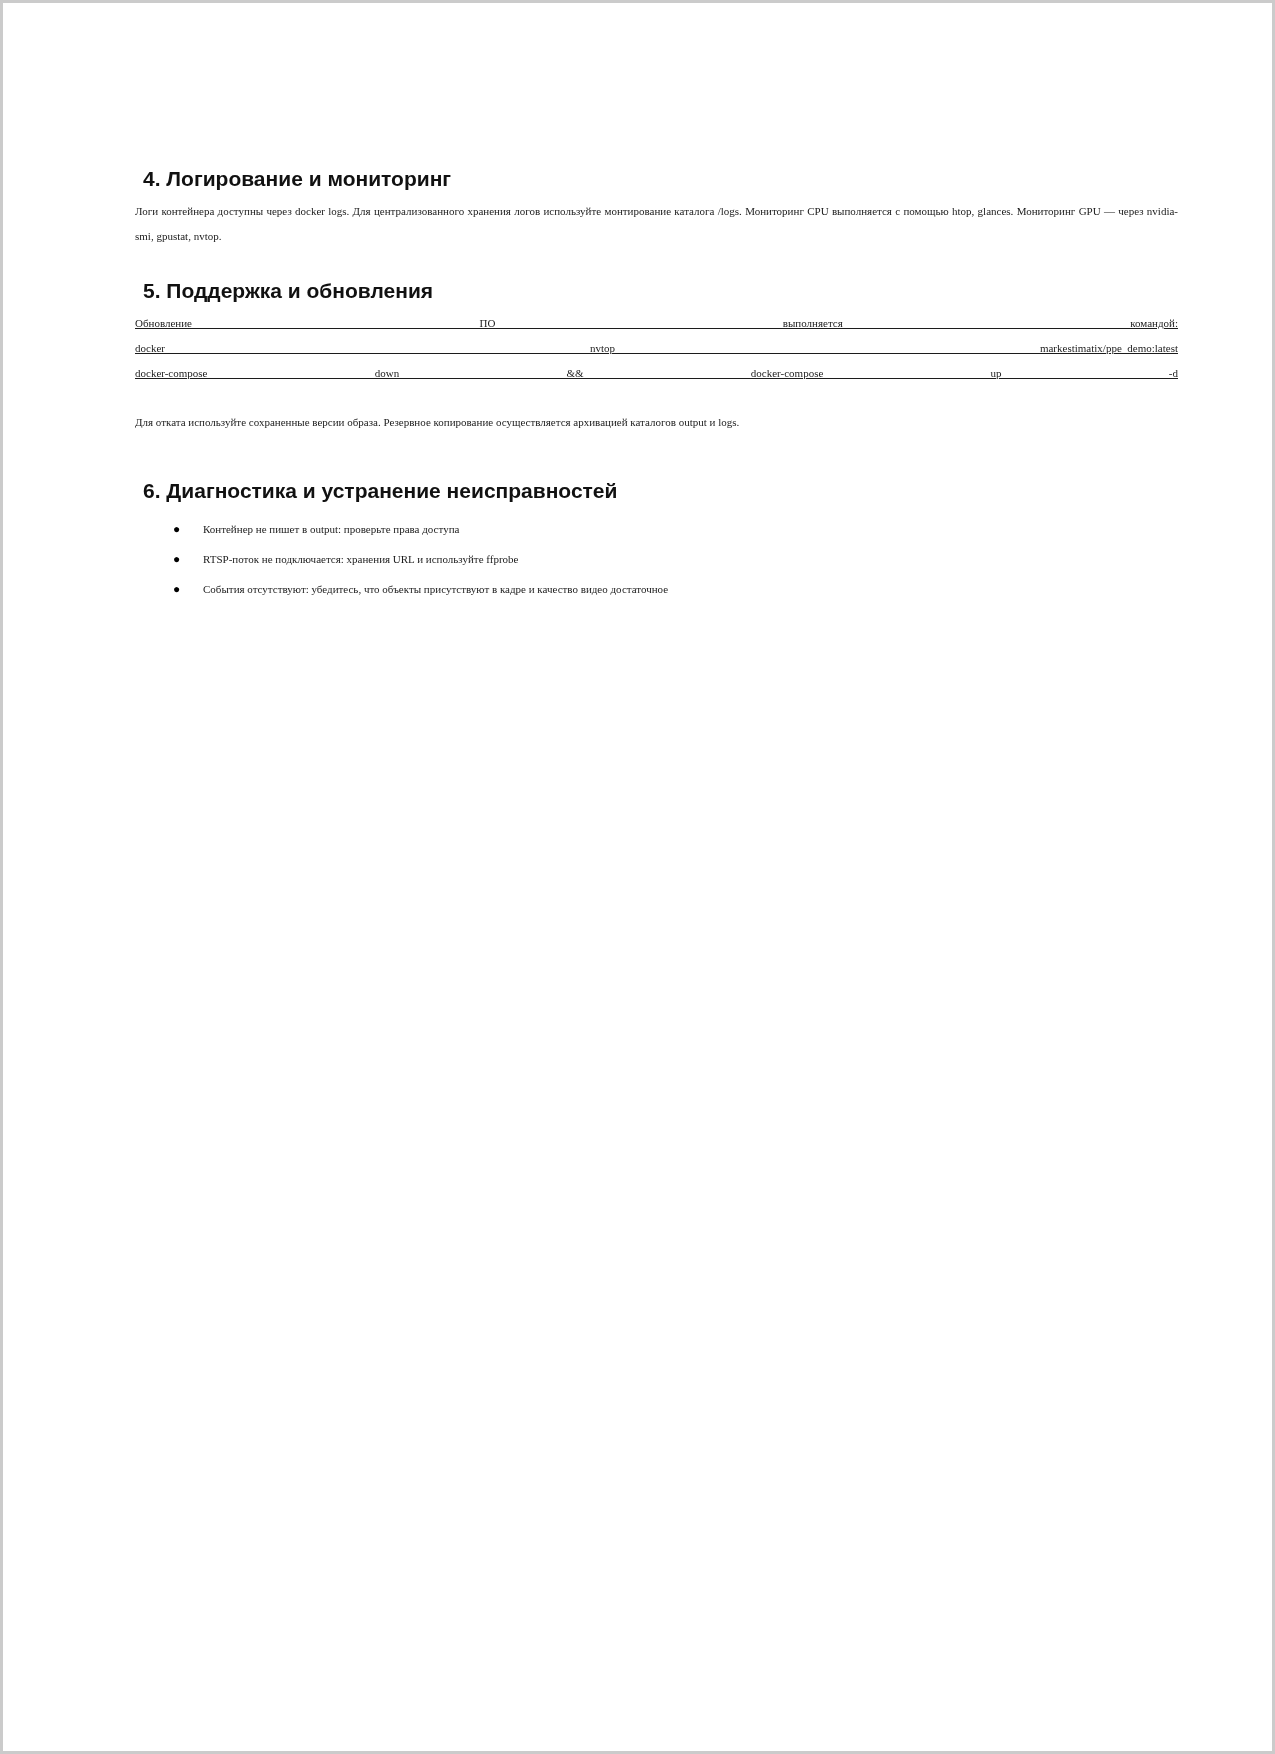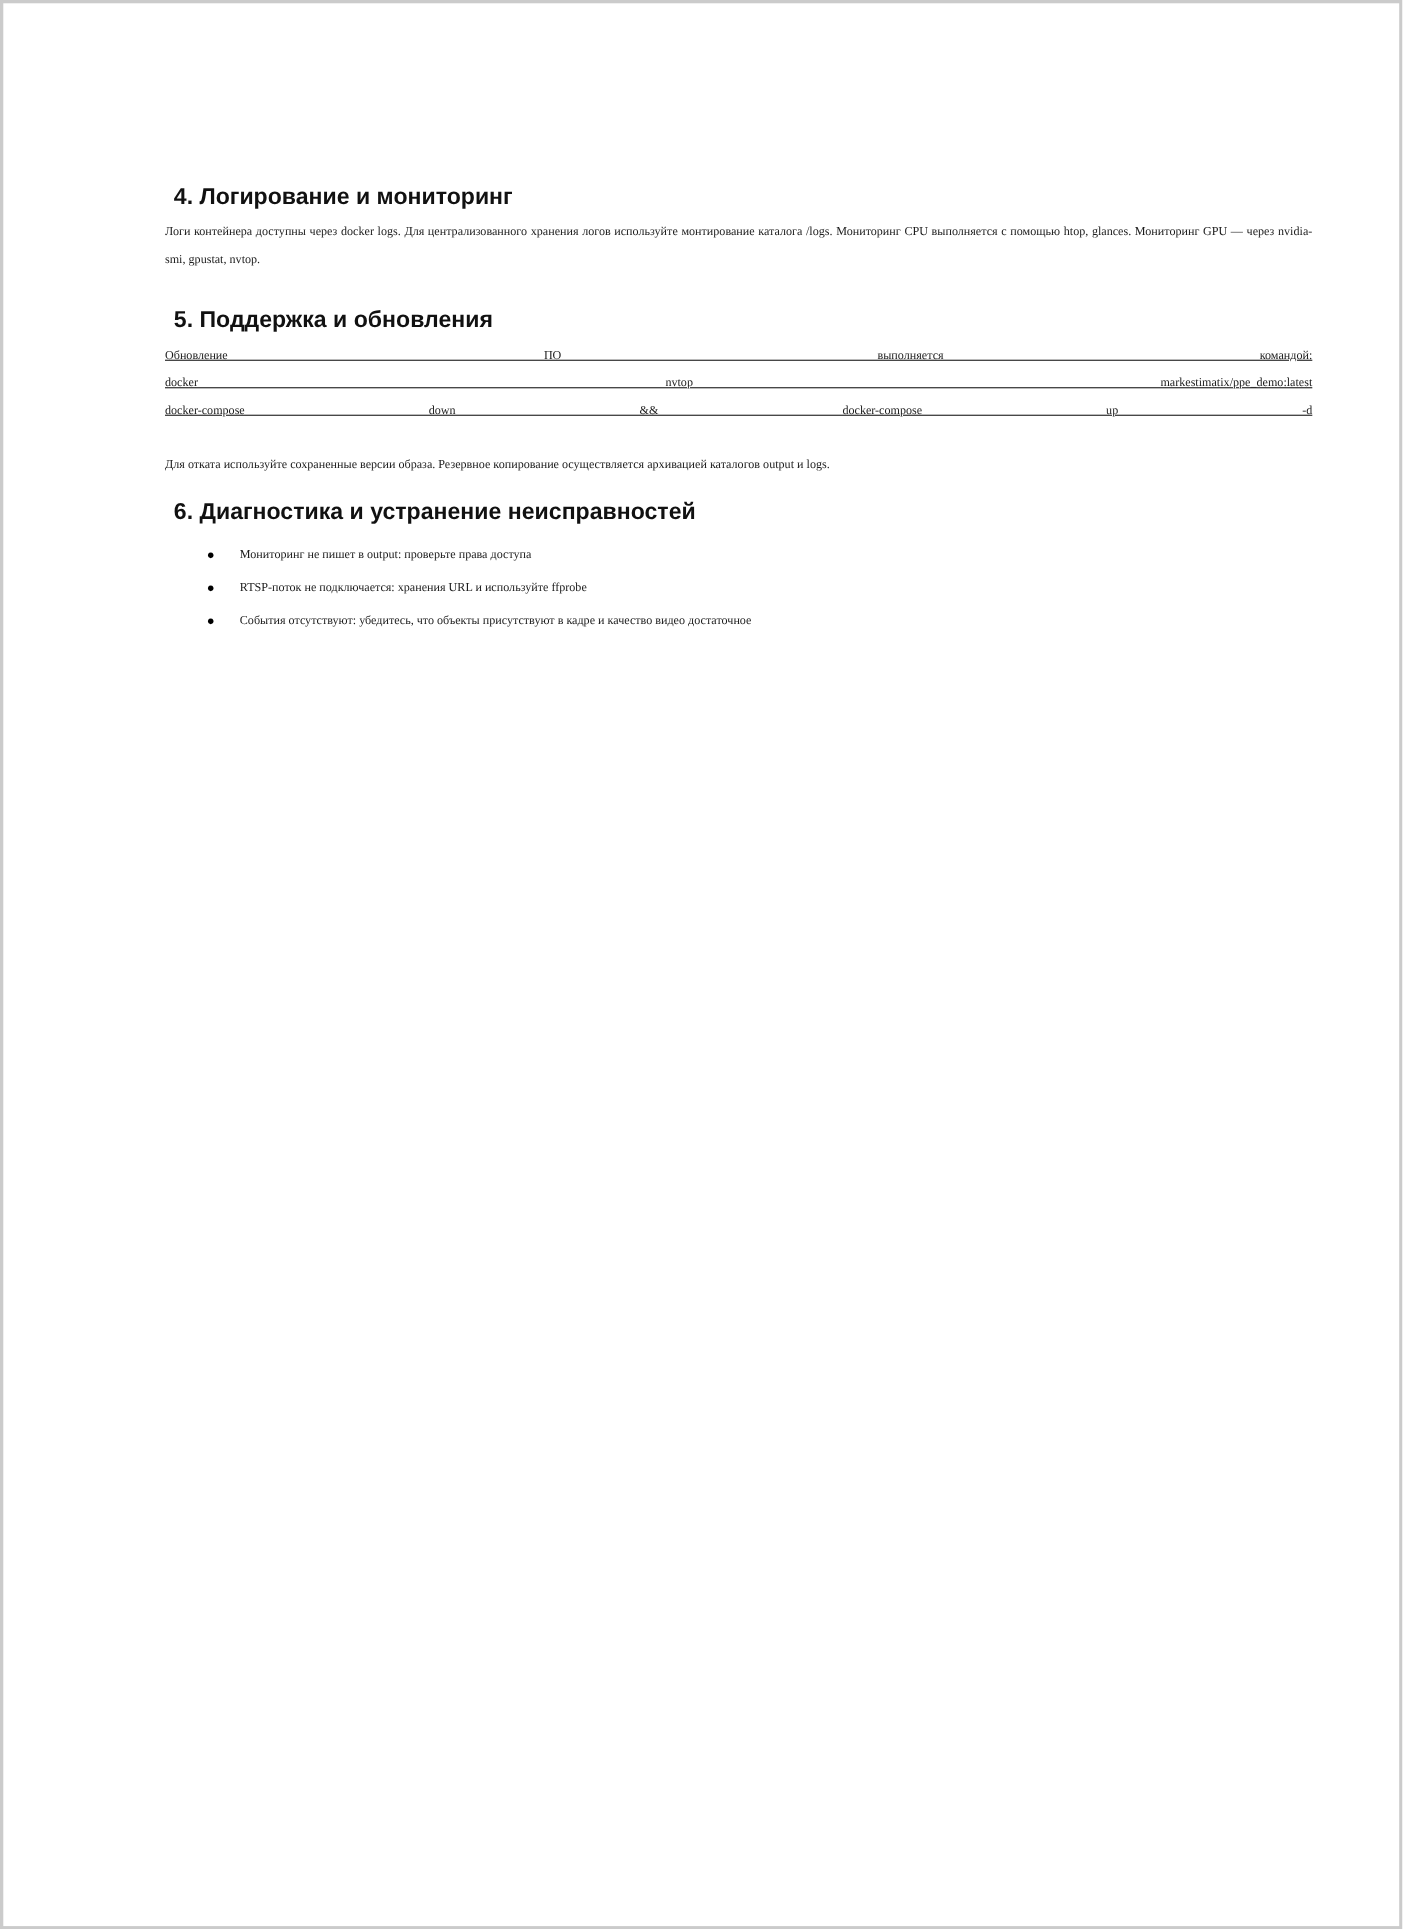--- a/index.html
+++ b/index.html
@@ -13,34 +13,34 @@
     height: 1754px;
     box-sizing: border-box;
     background: #ffffff;
     border: 3px solid #cbcbcb;
     overflow: hidden;
     color: #1a1a1a;
   }
   .content {
     position: absolute;
     top: 163px;
-    left: 147px;
+    left: 132px;
     width: 1043px;
   }
   .doc-heading {
     font-family: "Liberation Sans", sans-serif;
     font-weight: 700;
     font-size: 21px;
     line-height: 26px;
     color: #111111;
     padding-left: 8px;
     margin: 0 0 7px 0;
   }
   .h-support { margin-top: 29px; }
-  .h-trouble { margin-top: 18px; }
+  .h-trouble { margin-top: 43px; }
   .doc-body {
     font-family: "Liberation Serif", "DejaVu Serif", serif;
     font-size: 11px;
     line-height: 25px;
     color: #1c1c1c;
   }
   .para-justify {
     text-align: justify;
     margin: 0;
   }
@@ -87,19 +87,19 @@
     <h2 class="doc-heading h-support">5. Поддержка и обновления</h2>
     <div class="doc-body">
       <p class="cmd-line">Обновление ПО выполняется командой:</p>
       <p class="cmd-line">docker nvtop markestimatix/ppe_demo:latest</p>
       <p class="cmd-line">docker-compose down &amp;&amp; docker-compose up -d</p>
     </div>
     <p class="doc-body para-justify para-rollback">Для отката используйте сохраненные версии образа. Резервное копирование осуществляется архивацией каталогов output и logs.</p>
 
     <h2 class="doc-heading h-trouble">6. Диагностика и устранение неисправностей</h2>
     <ul class="bullet-list doc-body">
-      <li>Мониторинг не пишет в output: проверьте права доступа</li>
+      <li>Контейнер не пишет в output: проверьте права доступа</li>
       <li>RTSP-поток не подключается: хранения URL и используйте ffprobe</li>
       <li>События отсутствуют: убедитесь, что объекты присутствуют в кадре и качество видео достаточное</li>
     </ul>
 
   </div>
 </div>
 
 </body></html>

